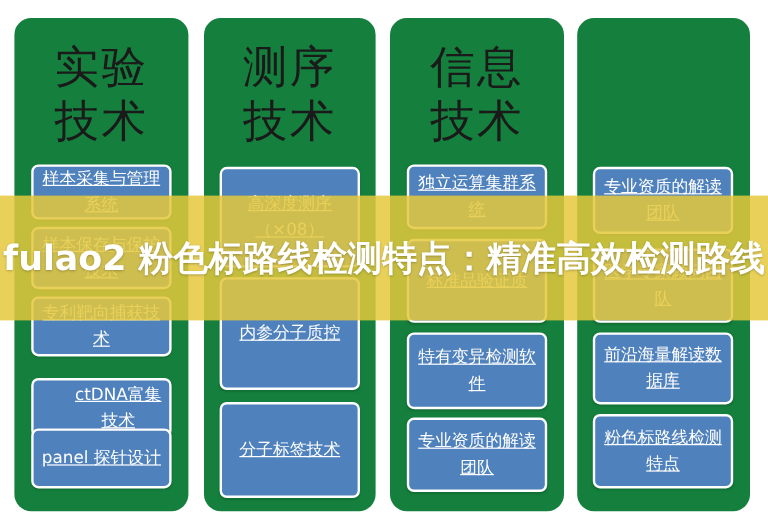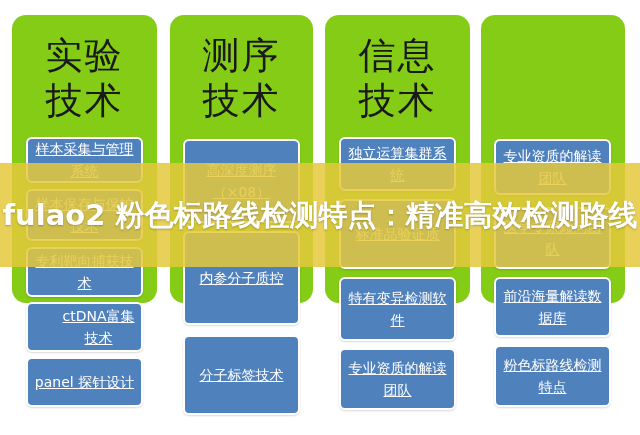--- a/index.html
+++ b/index.html
@@ -2,22 +2,22 @@
 <html><head>
 <meta charset="utf-8">
 <style>
   html, body { margin: 0; padding: 0; }
   body {
     width: 640px; height: 435px; position: relative; overflow: hidden;
     background: #ffffff;
     font-family: "DejaVu Sans", "Liberation Sans", sans-serif;
   }
   .col {
-    position: absolute; top: 15px; height: 288px;
-    background: #84cc16; border-radius: 14px;
+    position: absolute; top: 15px; height: 411px;
+    background: #15803d; border-radius: 14px;
   }
   .col-title {
     position: absolute; left: 0; right: 0; top: 18px;
     text-align: center; font-family: "DejaVu Serif", "Liberation Serif", serif;
     font-size: 37px; line-height: 45px; color: #1a1a1a; letter-spacing: 2px;
   }
   .box {
     position: absolute; background: #4f81bd; border: 2px solid #ffffff;
     border-radius: 6px; box-sizing: border-box;
     display: flex; align-items: center; justify-content: center;
@@ -42,21 +42,21 @@
 技术</span></div>
   <div class="box" style="left:14px; top:122px; width:117px; height:46px;">
       <span>样本采集与管理系统</span>
     </div>
   <div class="box" style="left:14px; top:174px; width:117px; height:52px;">
       <span>样本保存与保护技术</span>
     </div>
   <div class="box" style="left:14px; top:232px; width:117px; height:50px;">
       <span>专利靶向捕获技术</span>
     </div>
-  <div class="box" style="left:14px; top:287px; width:117px; height:50px;padding-left:34px;">
+  <div class="box" style="left:14px; top:300px; width:117px; height:50px;padding-left:34px;">
       <span>ctDNA富集技术</span>
     </div>
   <div class="box" style="left:14px; top:342px; width:117px; height:50px;">
       <span>panel 探针设计</span>
     </div>
 </div>
 
 <div class="col" style="left:170px; width:143px;">
   <div class="col-title"><span style="white-space:pre-line">测序
 技术</span></div>

